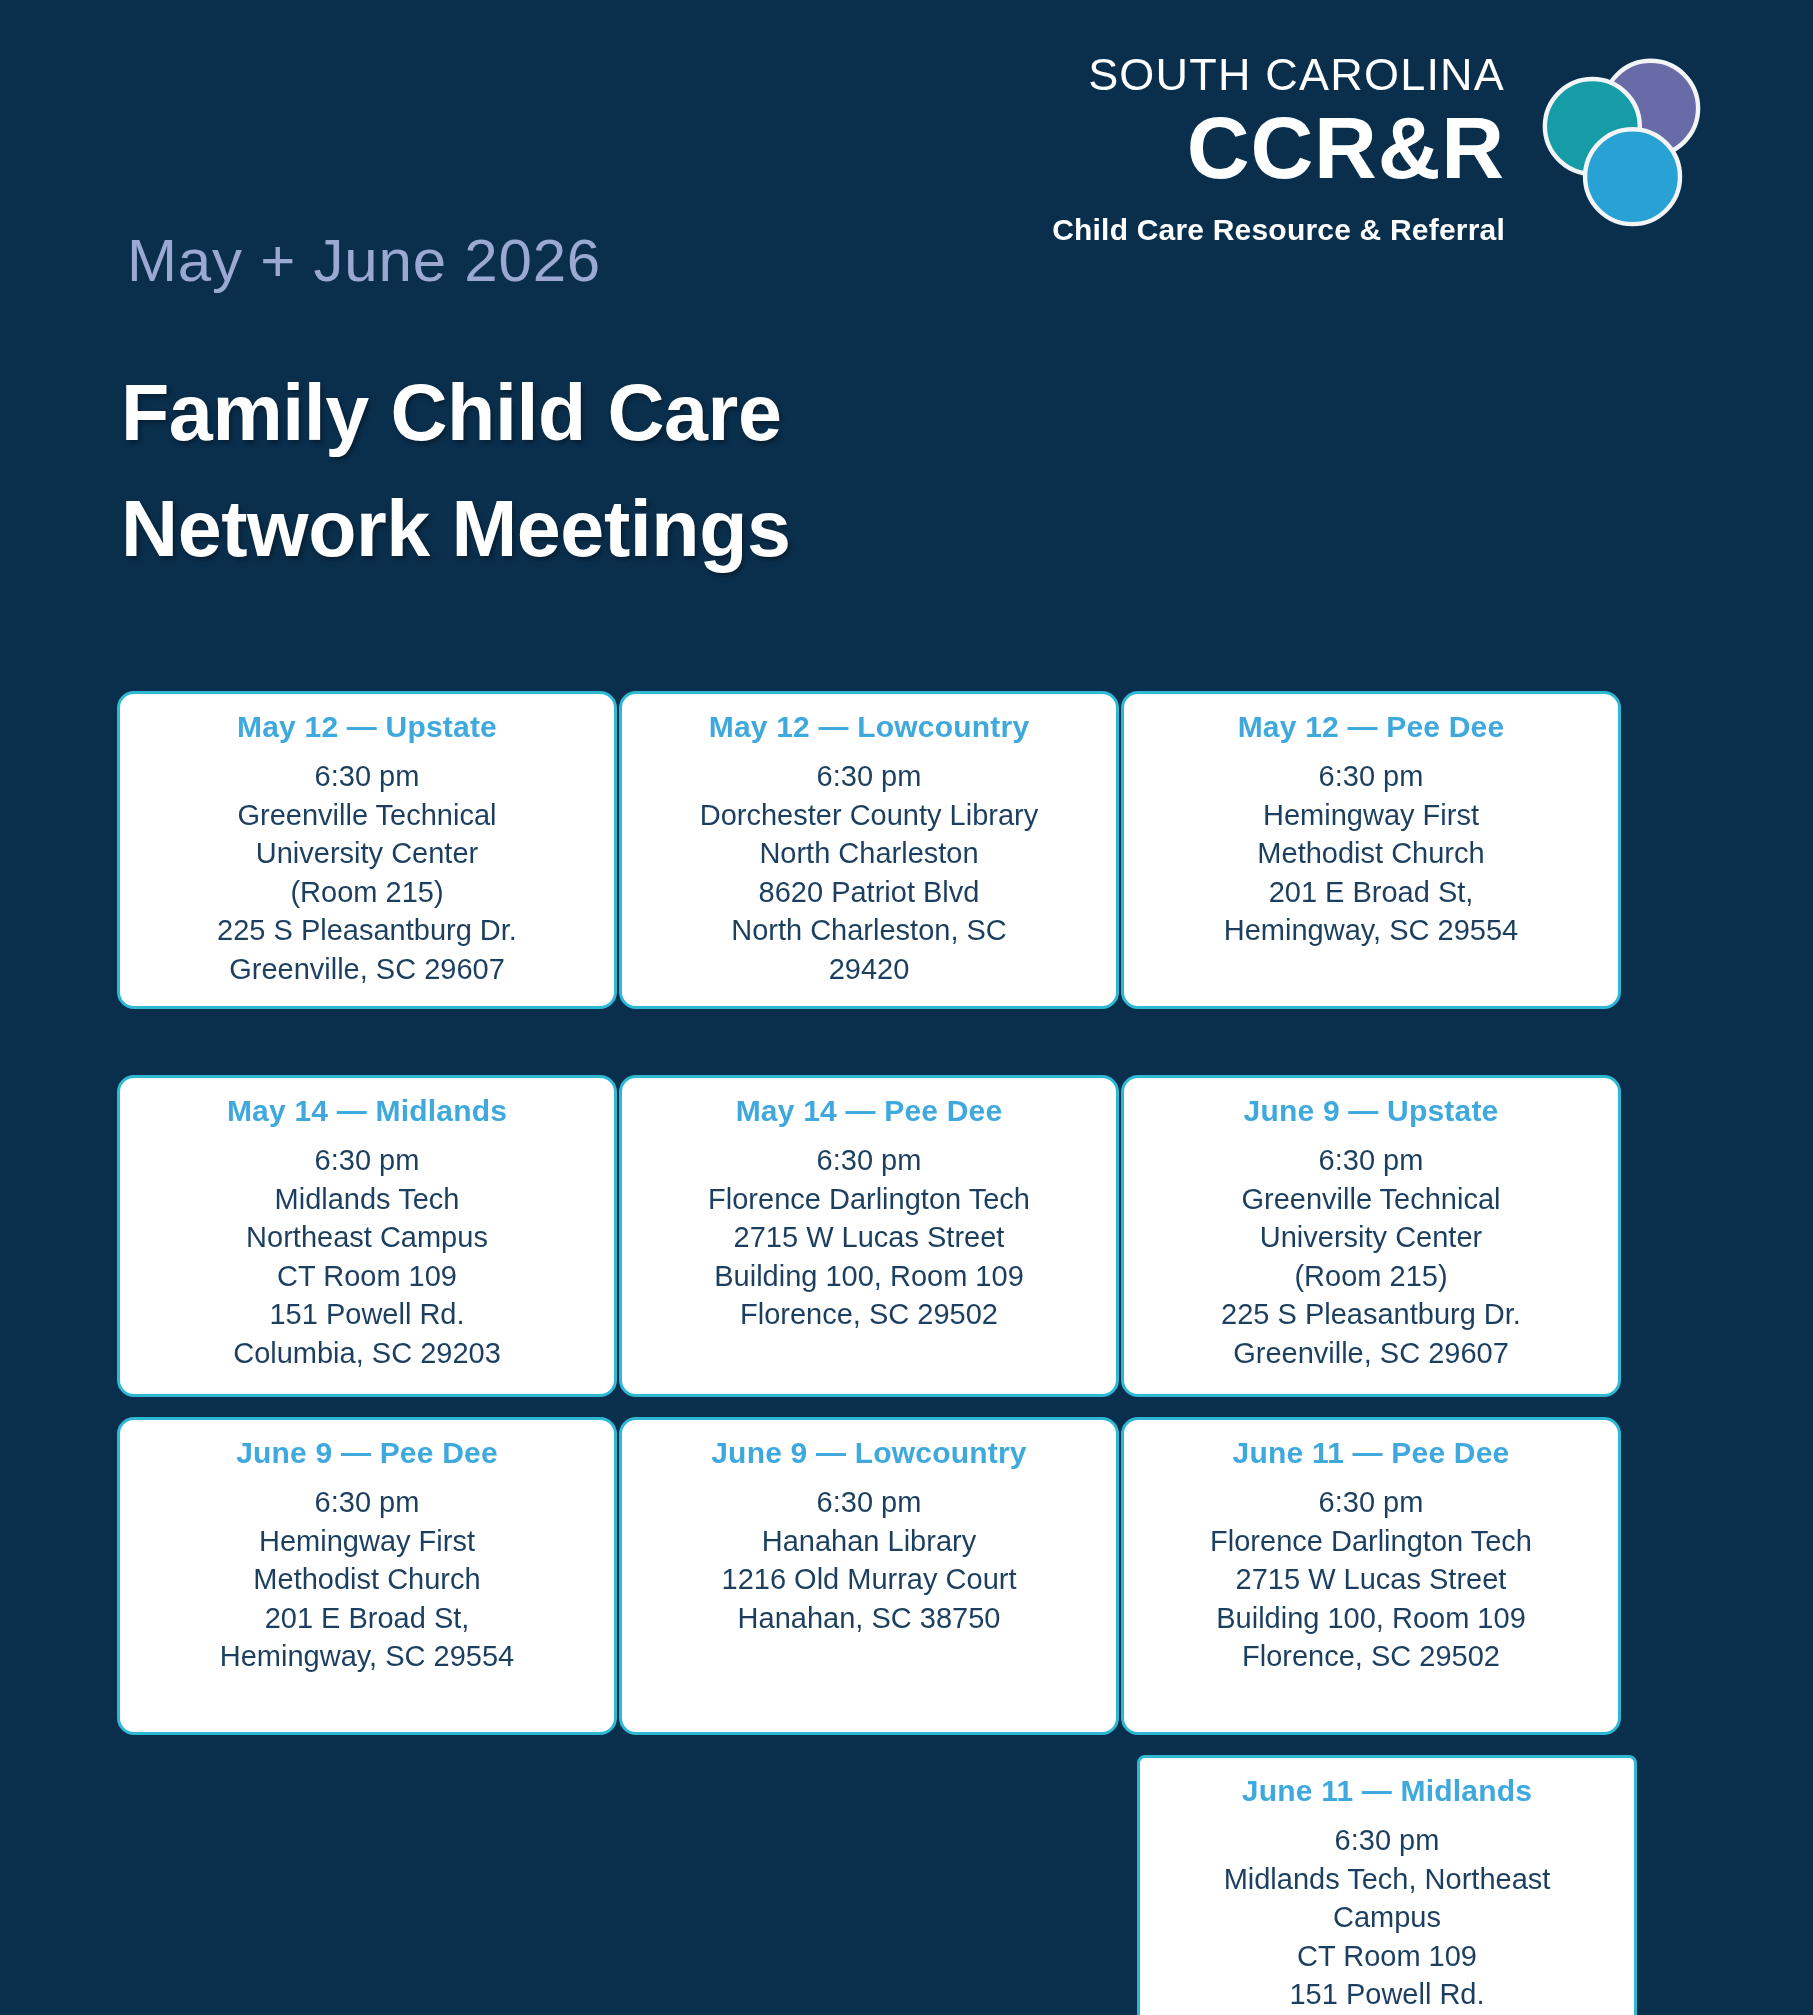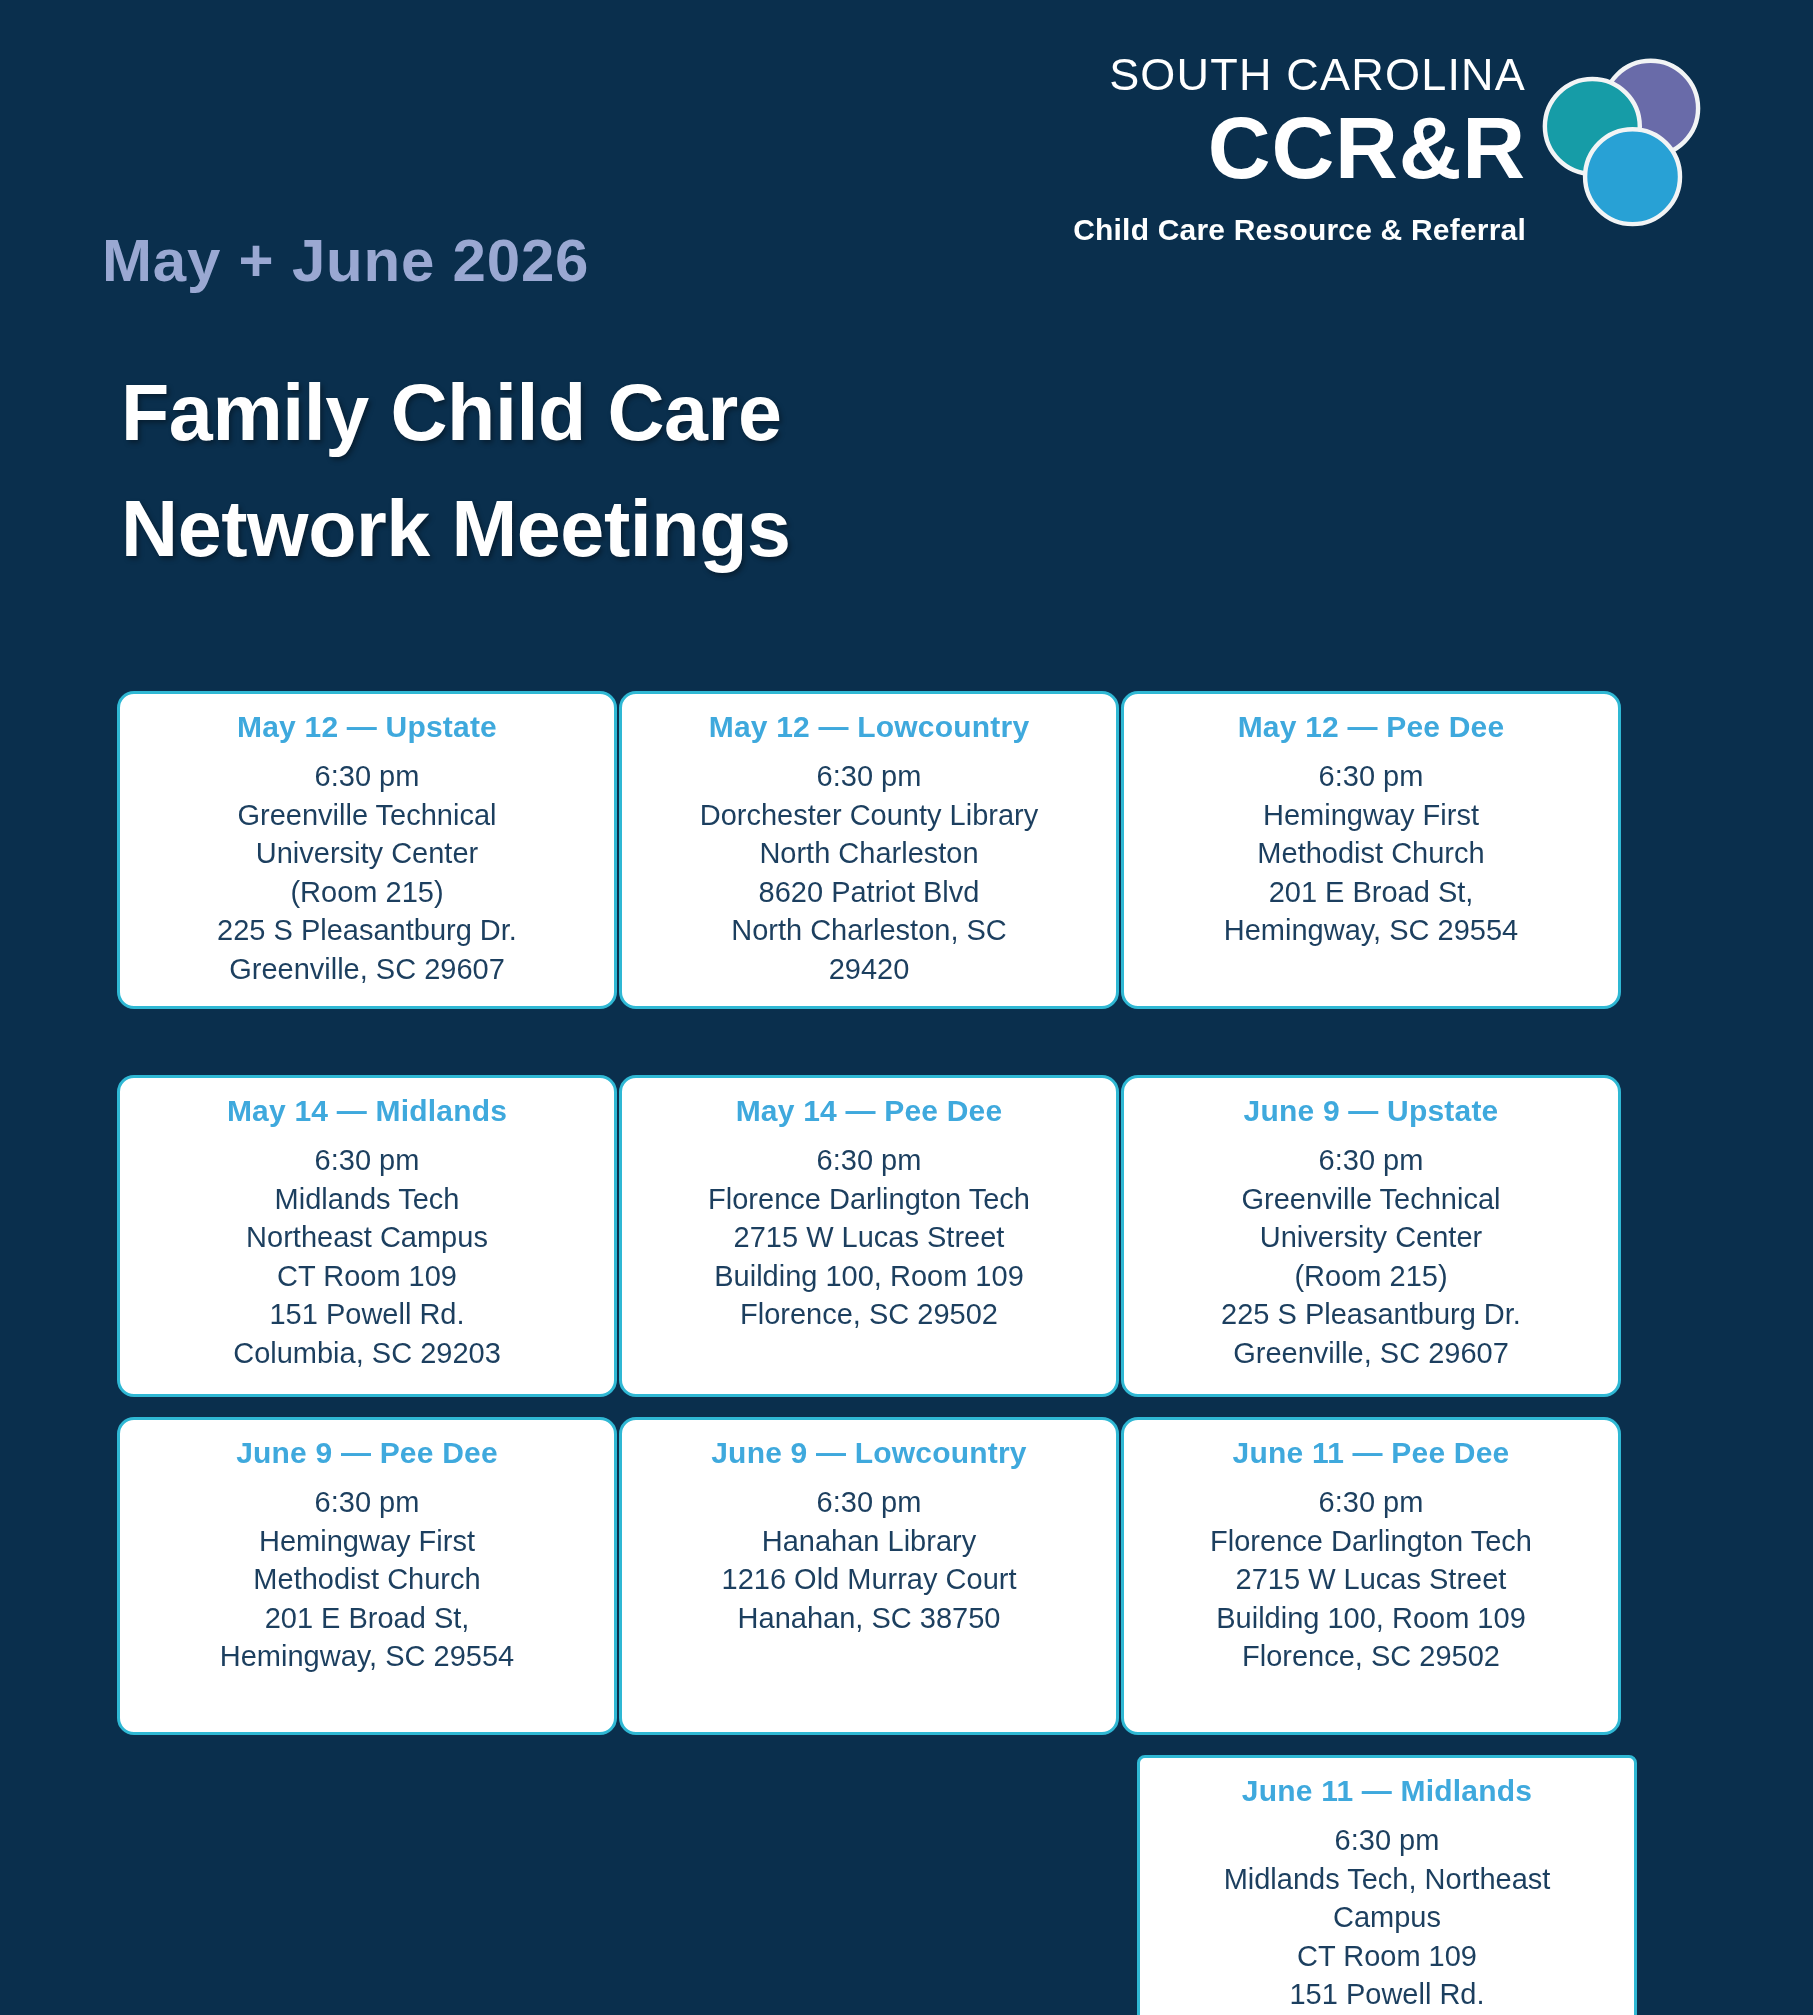--- a/index.html
+++ b/index.html
@@ -21,21 +21,21 @@
     position: relative;
     height: 629px;
   }
 
   .logo-block {
     position: absolute;
     top: 52px;
     right: 95px;
     display: flex;
     align-items: center;
-    gap: 0;
+    gap: 21px;
   }
   .logo-text {
     text-align: right;
     line-height: 1;
     padding-bottom: 4px;
   }
   .logo-sc {
     font-size: 45px;
     letter-spacing: 1.2px;
     font-weight: 400;
@@ -59,24 +59,24 @@
   .logo-mark {
     width: 189px;
     height: 189px;
     position: relative;
     margin-left: 4px;
   }
   .logo-mark svg { display:block; }
 
   .month-line {
     position: absolute;
-    left: 102px;
+    left: 127px;
     top: 226px;
     font-size: 60px;
-    font-weight: bold;
+    font-weight: normal;
     color: #9aa8d2;
     letter-spacing: 0.8px;
   }
   .title-line {
     position: absolute;
     left: 121px;
     font-size: 79px;
     font-weight: bold;
     color: #ffffff;
     letter-spacing: -0.4px;

